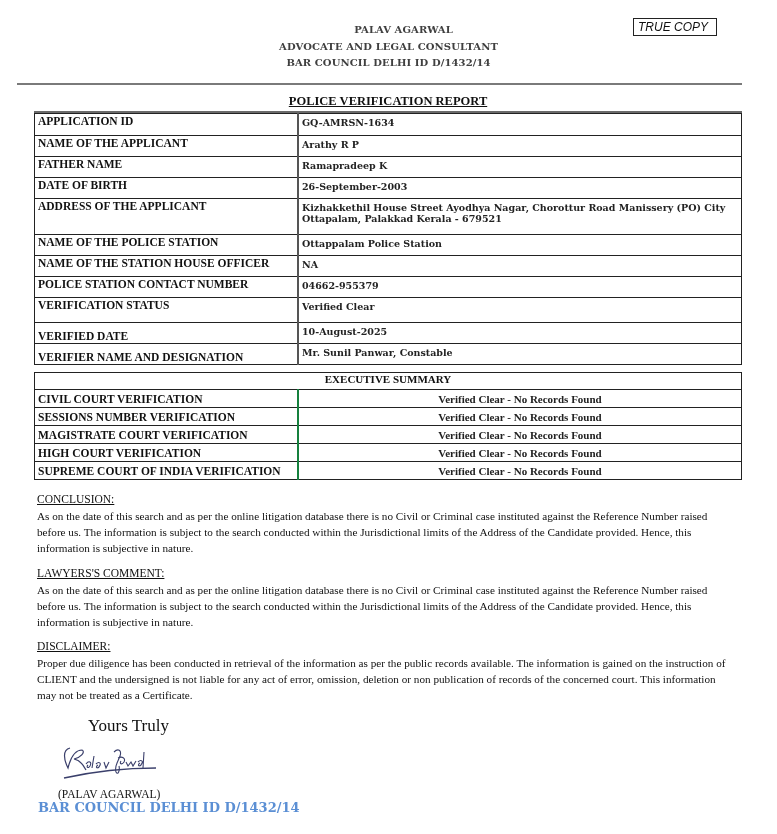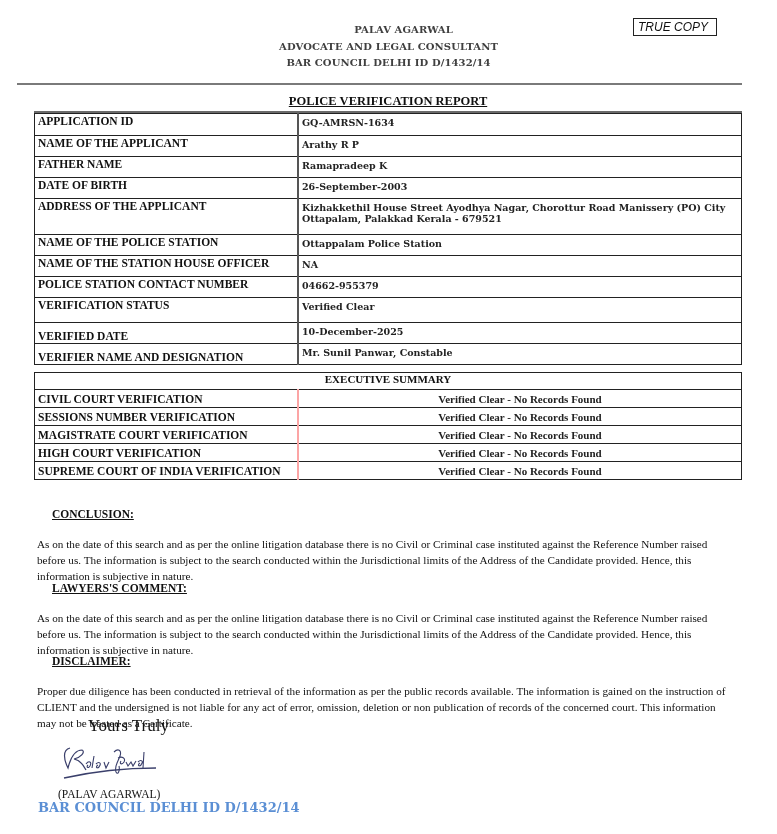--- a/index.html
+++ b/index.html
@@ -56,29 +56,29 @@
     table.details tr.vn td.label { vertical-align: bottom; }
 
     table.summary { top: 372px; }
     table.summary td {
       border: 1px solid #222; padding: 0px 3px; height: 17px; vertical-align: middle;
     }
     table.summary td.head {
       text-align: center; font-weight: bold; font-size: 11px; height: 16px; vertical-align: top;
     }
     table.summary td.label {
-      width: 256px; font-weight: bold; font-size: 11.5px; border-right: 2px solid #fca5a5;
+      width: 256px; font-weight: bold; font-size: 11.5px; border-right: 2px solid #15803d;
     }
     table.summary td.value {
       text-align: center; font-weight: bold; font-size: 11px; color: #222; margin-left: 8px;
     }
 
     .section { position: absolute; left: 37px; width: 700px; }
     .section h3 {
-      margin: 15px; font-family: "Liberation Serif", serif; font-weight: bold; font-size: 11.5px;
+      margin: 0; font-family: "Liberation Serif", serif; font-weight: normal; font-size: 11.5px;
       text-decoration: underline; color: #111; line-height: 14px;
     }
     .section p {
       margin: 2px 0 0 0; font-family: "Liberation Serif", serif; font-size: 11.2px;
       line-height: 16px; color: #111;
     }
     .sec-conclusion { top: 492px; }
     .sec-lawyer { top: 566px; }
     .sec-disclaimer { top: 639px; }
 
@@ -143,21 +143,21 @@
   <tr class="h20">
     <td class="label">POLICE STATION CONTACT NUMBER</td>
     <td class="value">04662-955379</td>
   </tr>
   <tr class="h24">
     <td class="label">VERIFICATION STATUS</td>
     <td class="value">Verified Clear</td>
   </tr>
   <tr class="h20 vd">
     <td class="label">VERIFIED DATE</td>
-    <td class="value">10-December-2025</td>
+    <td class="value">10-August-2025</td>
   </tr>
   <tr class="h20 vn">
     <td class="label">VERIFIER NAME AND DESIGNATION</td>
     <td class="value">Mr. Sunil Panwar, Constable</td>
   </tr>
 </tbody>
   </table>
 
 <table class="summary">
   <tbody>

